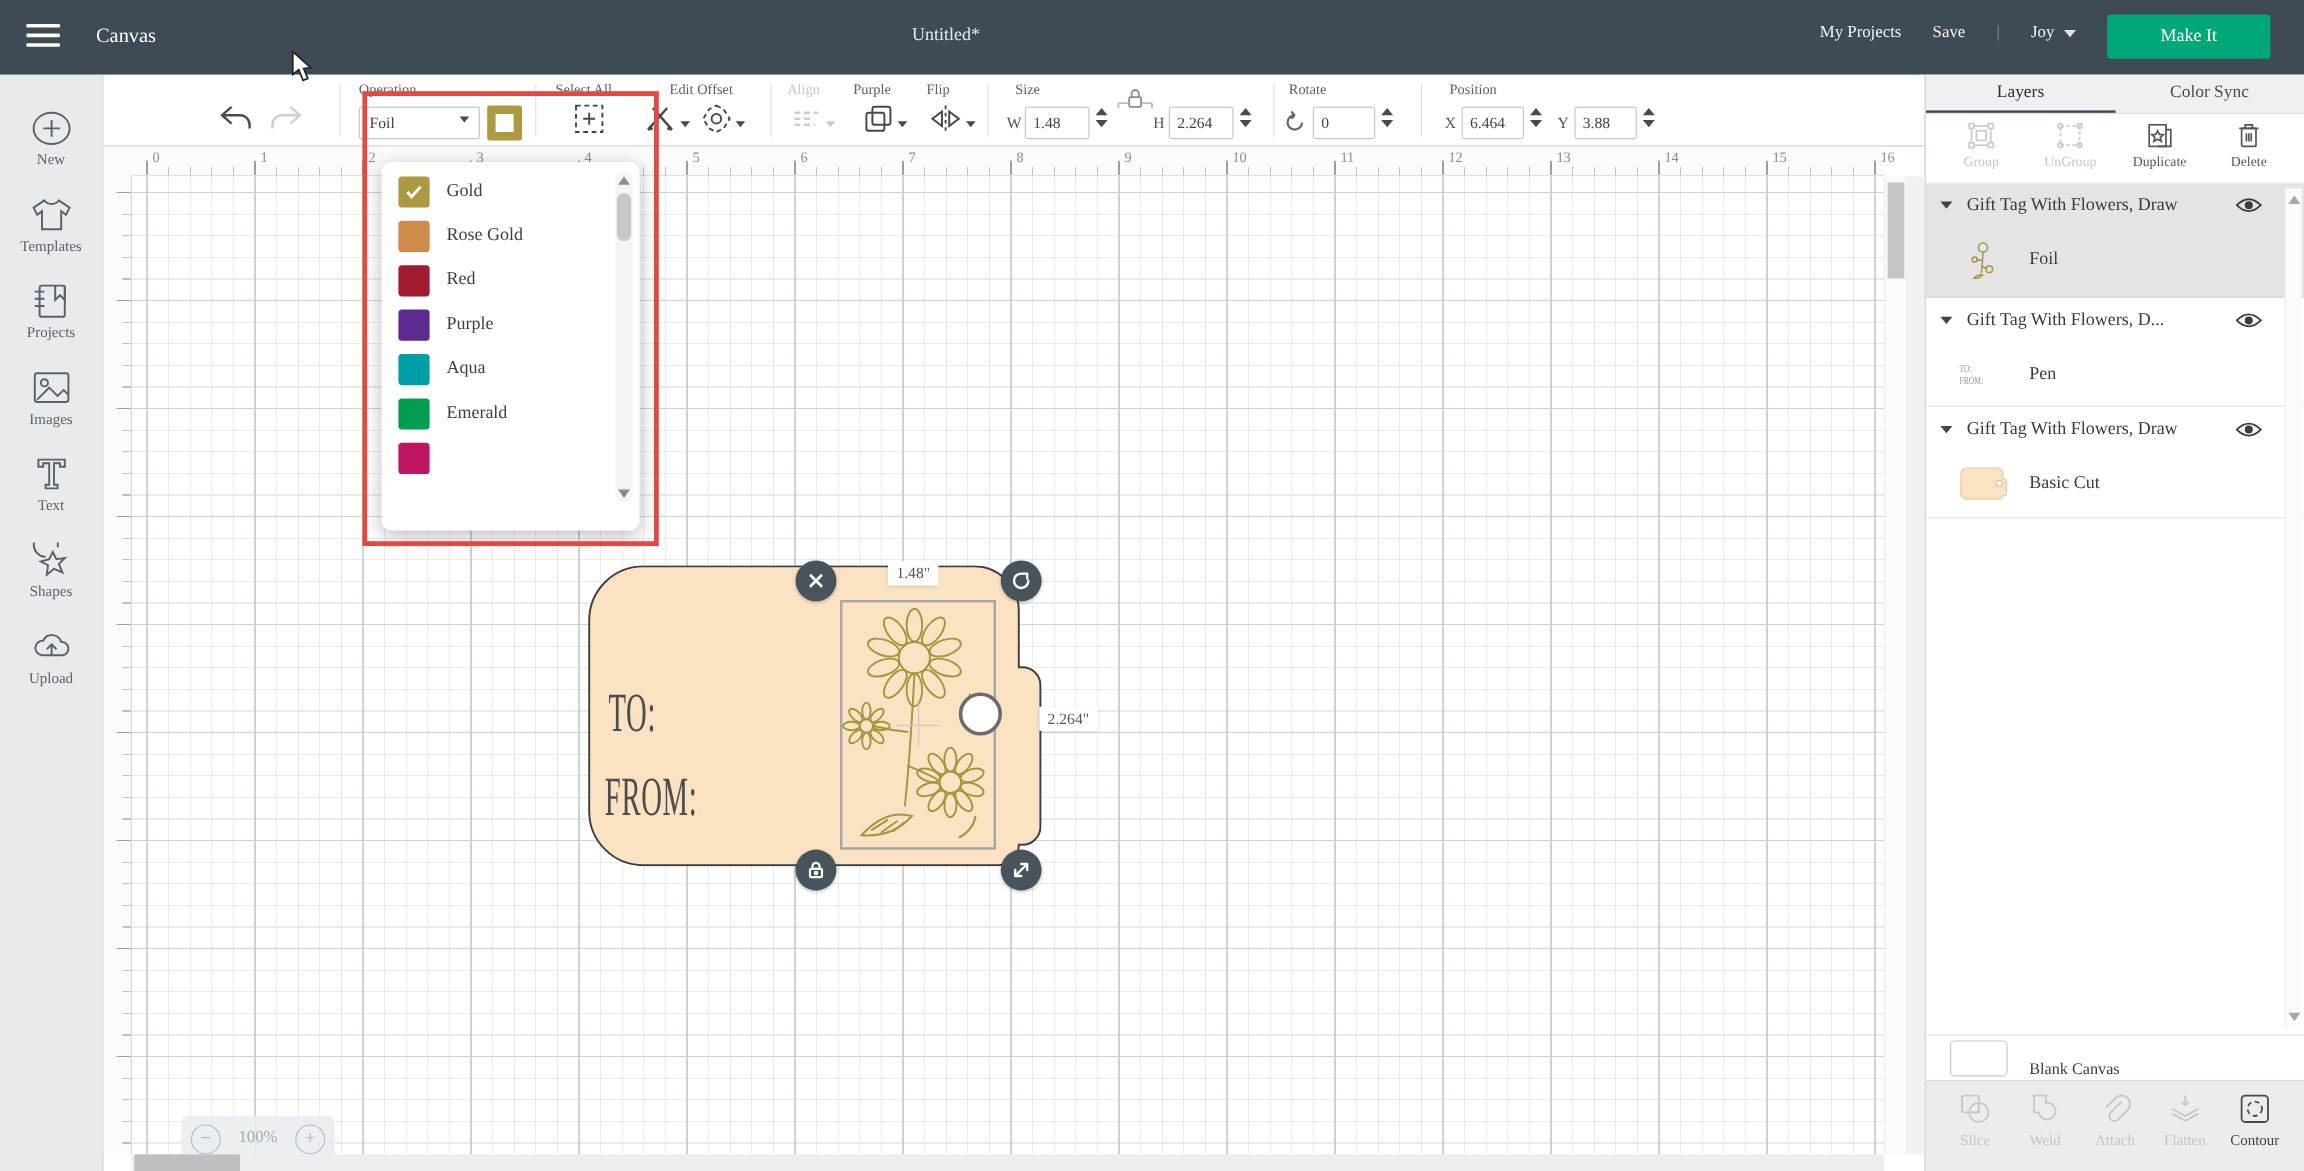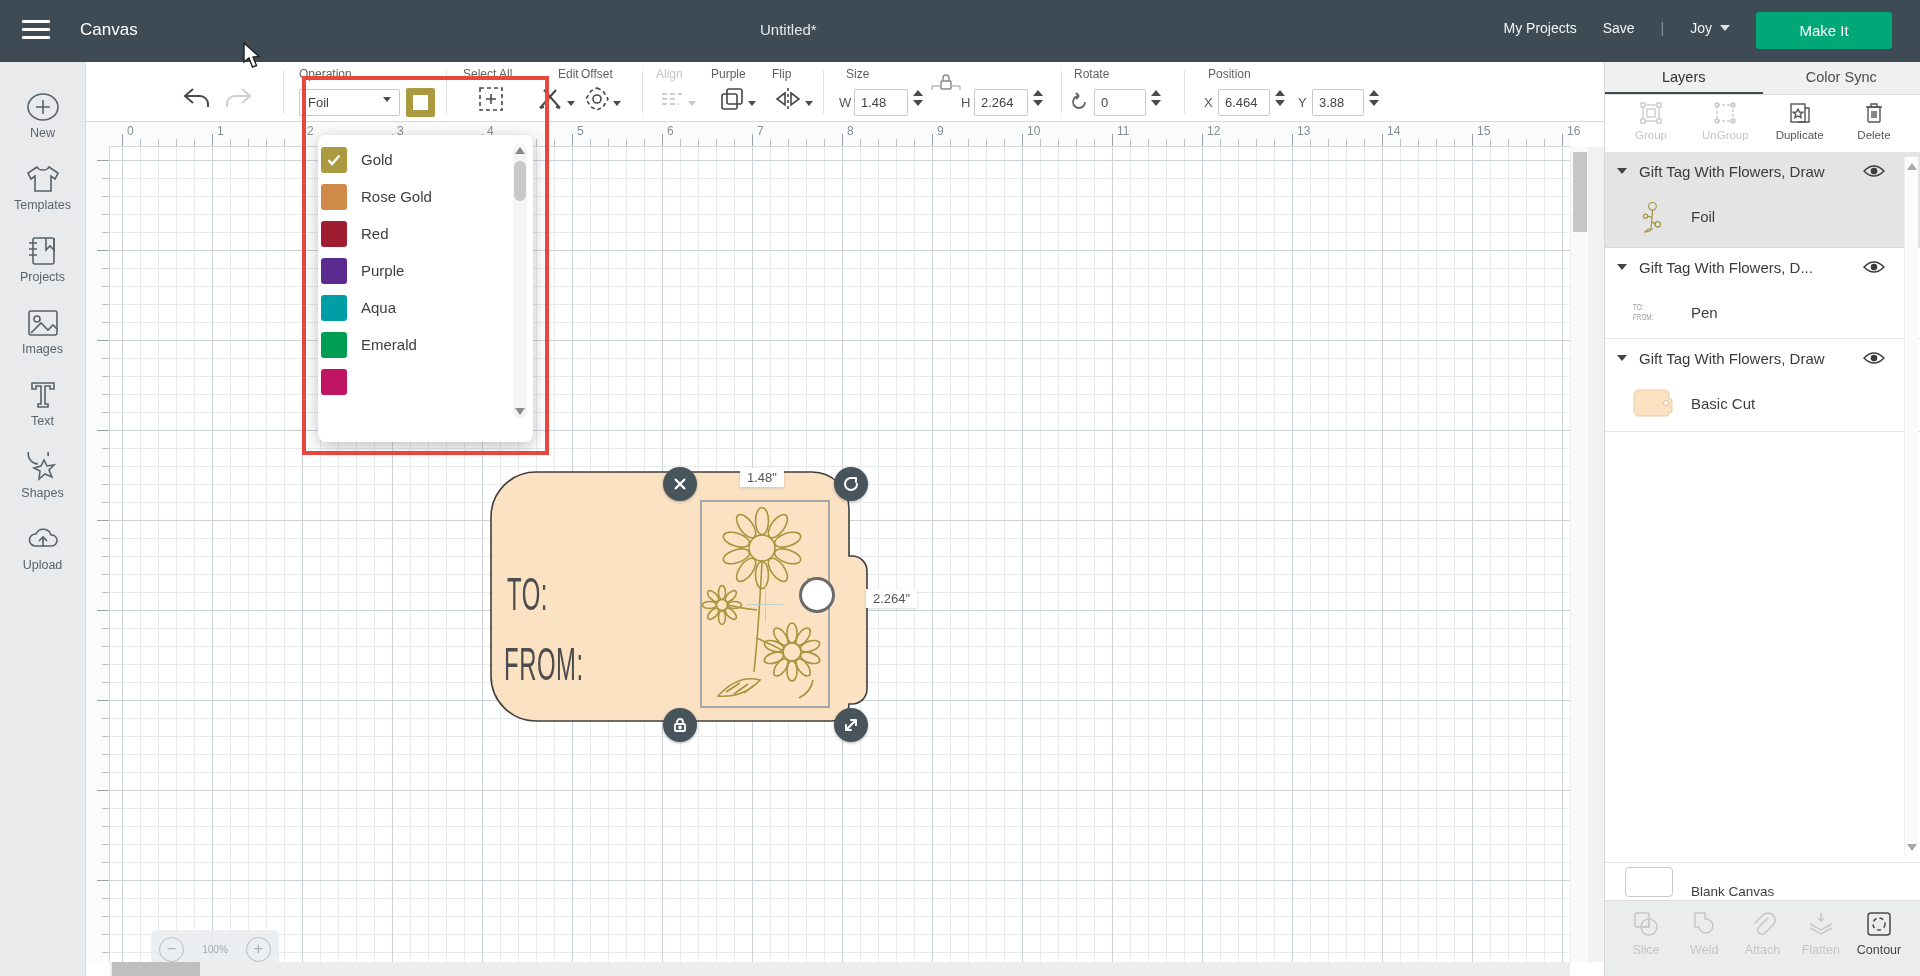--- a/index.html
+++ b/index.html
@@ -1,17 +1,17 @@
 <!DOCTYPE html>
 <html><head>
 <meta charset="utf-8">
 <style>
   * { margin:0; padding:0; box-sizing:border-box; }
   body { font-family:"Liberation Sans", sans-serif; background:#fff; }
-  #app { position:relative; width:1920px; height:976px; overflow:hidden; background:#22c55e; }
+  #app { position:relative; width:1920px; height:976px; overflow:hidden; background:#22c55e;font-family:Liberation Serif, serif; }
   .abs { position:absolute; }
 
   
   .topbar { position:absolute; left:0; top:0; width:1920px; height:62px; background:#3e4b54; z-index:40; }
   .hamburger { position:absolute; left:22px; top:20px; width:28px; height:22px; cursor:pointer; }
   .hamburger span { display:block; height:3px; background:#fff; margin-bottom:5px; border-radius:1px; }
   .app-title { position:absolute; left:80px; top:20px; color:#fff; font-size:17px; }
   .doc-title { position:absolute; left:760px; top:21px; color:#e7eaec; font-size:15px; }
   .topbar-right { position:absolute; right:190px; top:20px; display:flex; align-items:flex-end; gap:26px; color:#f2f4f5; font-size:14px; }
   .topbar-sep { color:#8a949b; }
@@ -71,32 +71,32 @@
   .flowers { position:absolute; left:590px; top:353px; width:130px; height:208px; }
   .sel-box { position:absolute; left:590px; top:353px; width:130px; height:208px; border:2px solid #a6a6a6; }
   .crosshair-h { position:absolute; left:637px; top:457px; width:36px; height:1px; background:#c5cacd; }
   .crosshair-v { position:absolute; left:655px; top:439px; width:1px; height:36px; background:#c5cacd; }
   .hole { position:absolute; left:689px; top:430px; width:36px; height:36px; border-radius:50%; background:#fff; border:3px solid #6b6b6b; }
   .handle { position:absolute; width:34px; height:34px; border-radius:50%; background:#47545c; display:flex; align-items:center; justify-content:center; cursor:pointer; box-shadow:0 1px 3px rgba(0,0,0,.3); }
   .dim-label { position:absolute; background:#fff; font-size:13px; color:#555; padding:2px 7px; box-shadow:0 1px 3px rgba(0,0,0,.15); }
 
   .zoom-ctl { position:absolute; left:41px; top:783px; width:128px; height:38px; background:rgba(233,236,239,.85); border-radius:5px; display:flex; align-items:center; justify-content:space-between; padding:0 8px; }
   .zoom-circle { width:25px; height:25px; border-radius:50%; border:1.5px solid #b7bdc4; color:#a8aeb5; display:flex; align-items:center; justify-content:center; font-size:16px; cursor:pointer; background:transparent; }
-  .zoom-pct { font-size:10px; color:#a3a9b0; }
+  .zoom-pct { font-size:14px; color:#a3a9b0; }
 
   .hscroll-track { position:absolute; left:24px; top:840px; width:1460px; height:14px; background:#ededee; }
   .hscroll-thumb { position:absolute; left:2px; top:0; width:88px; height:14px; background:#bfbfbf; }
   .vscroll-track { position:absolute; left:1484px; top:25px; width:18px; height:815px; background:#fafafa; border-left:1px solid #ececec; }
   .vscroll-thumb { position:absolute; left:2px; top:5px; width:14px; height:80px; background:#c6c6c6; }
   .canvas-gutter { position:absolute; left:1502px; top:25px; width:16px; height:815px; background:#f0f1f1; }
 
   
   .color-dd { position:absolute; left:318px; top:135px; width:215px; height:307px; background:#fff; border-radius:8px; box-shadow:0 4px 16px rgba(0,0,0,.25); z-index:50; overflow:hidden; }
   .color-list { position:absolute; left:0; top:6px; width:100%; height:286px; overflow:hidden; }
-  .color-item { display:flex; align-items:center; height:37px; padding-left:3px; cursor:pointer; }
+  .color-item { display:flex; align-items:center; height:37px; padding-left:14px; cursor:pointer; }
   .color-item .swatch { width:26px; height:26px; border-radius:3px; display:flex; align-items:center; justify-content:center; }
   .color-item .check { display:none; }
   .color-item.selected .check { display:block; }
   .color-item .color-label { margin-left:14px; font-size:15px; color:#3e3e3e; }
   .dd-scroll { position:absolute; right:6px; top:8px; width:14px; height:276px; background:#f4f4f4; border-radius:7px; }
   .dd-arrow { position:absolute; left:2px; width:0; height:0; border-left:5px solid transparent; border-right:5px solid transparent; }
   .dd-arrow.up { top:4px; border-bottom:7px solid #8b8b8b; }
   .dd-arrow.dn { bottom:4px; border-top:7px solid #8b8b8b; }
   .dd-thumb { position:absolute; left:1px; top:18px; width:12px; height:40px; background:#c8c8c8; border-radius:6px; }
 

